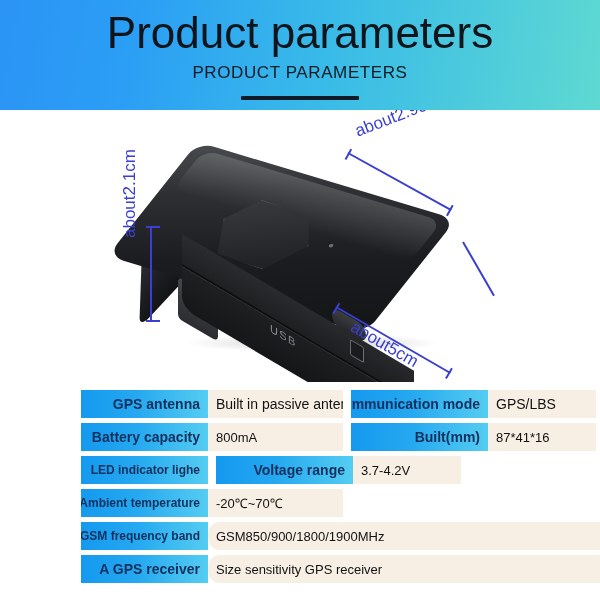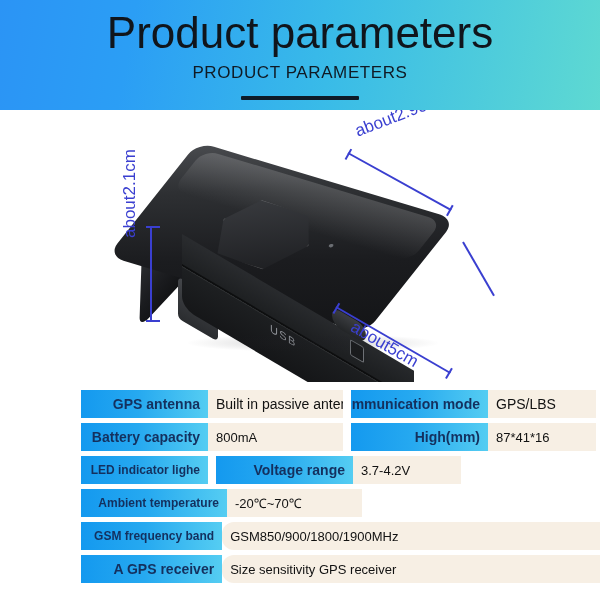--- a/index.html
+++ b/index.html
@@ -320,21 +320,21 @@
   }
   .cell-value.lg { font-size: 13px; }
 
   
   .w-lab-l  { width: 127px; }
   .w-val-l  { width: 135px; }
   .gap      { width: 8px; }
   .w-lab-r  { width: 137px; }
   .w-val-r  { width: 108px; }
   
-  .w-lab-f  { width: 146px; }
+  .w-lab-f  { width: 127px; }
   .w-val-f  { width: 407px; border-radius: 12px; }
   .w-val-amb{ width: 135px; }
 </style>
 </head>
 <body>
 
 <div class="banner">
   <div class="banner-title">Product parameters</div>
   <div class="banner-sub">PRODUCT PARAMETERS</div>
   <div class="banner-rule"></div>
@@ -380,21 +380,21 @@
     <div class="cell-value w-val-l">Built in passive antenna</div>
     <div class="gap"></div>
     <div class="cell-label w-lab-r">Communication mode</div>
     <div class="cell-value w-val-r">GPS/LBS</div>
   </div>
 
   <div class="spec-row">
     <div class="cell-label w-lab-l">Battery capacity</div>
     <div class="cell-value w-val-l lg">800mA</div>
     <div class="gap"></div>
-    <div class="cell-label w-lab-r">High(mm)</div>
+    <div class="cell-label w-lab-r">Built(mm)</div>
     <div class="cell-value w-val-r lg">87*41*16</div>
   </div>
 
   <div class="spec-row">
     <div class="cell-label w-lab-l sm">LED indicator lighe</div>
     <div class="gap"></div>
     <div class="cell-label w-lab-r">Voltage range</div>
     <div class="cell-value w-val-r lg">3.7-4.2V</div>
   </div>
 

